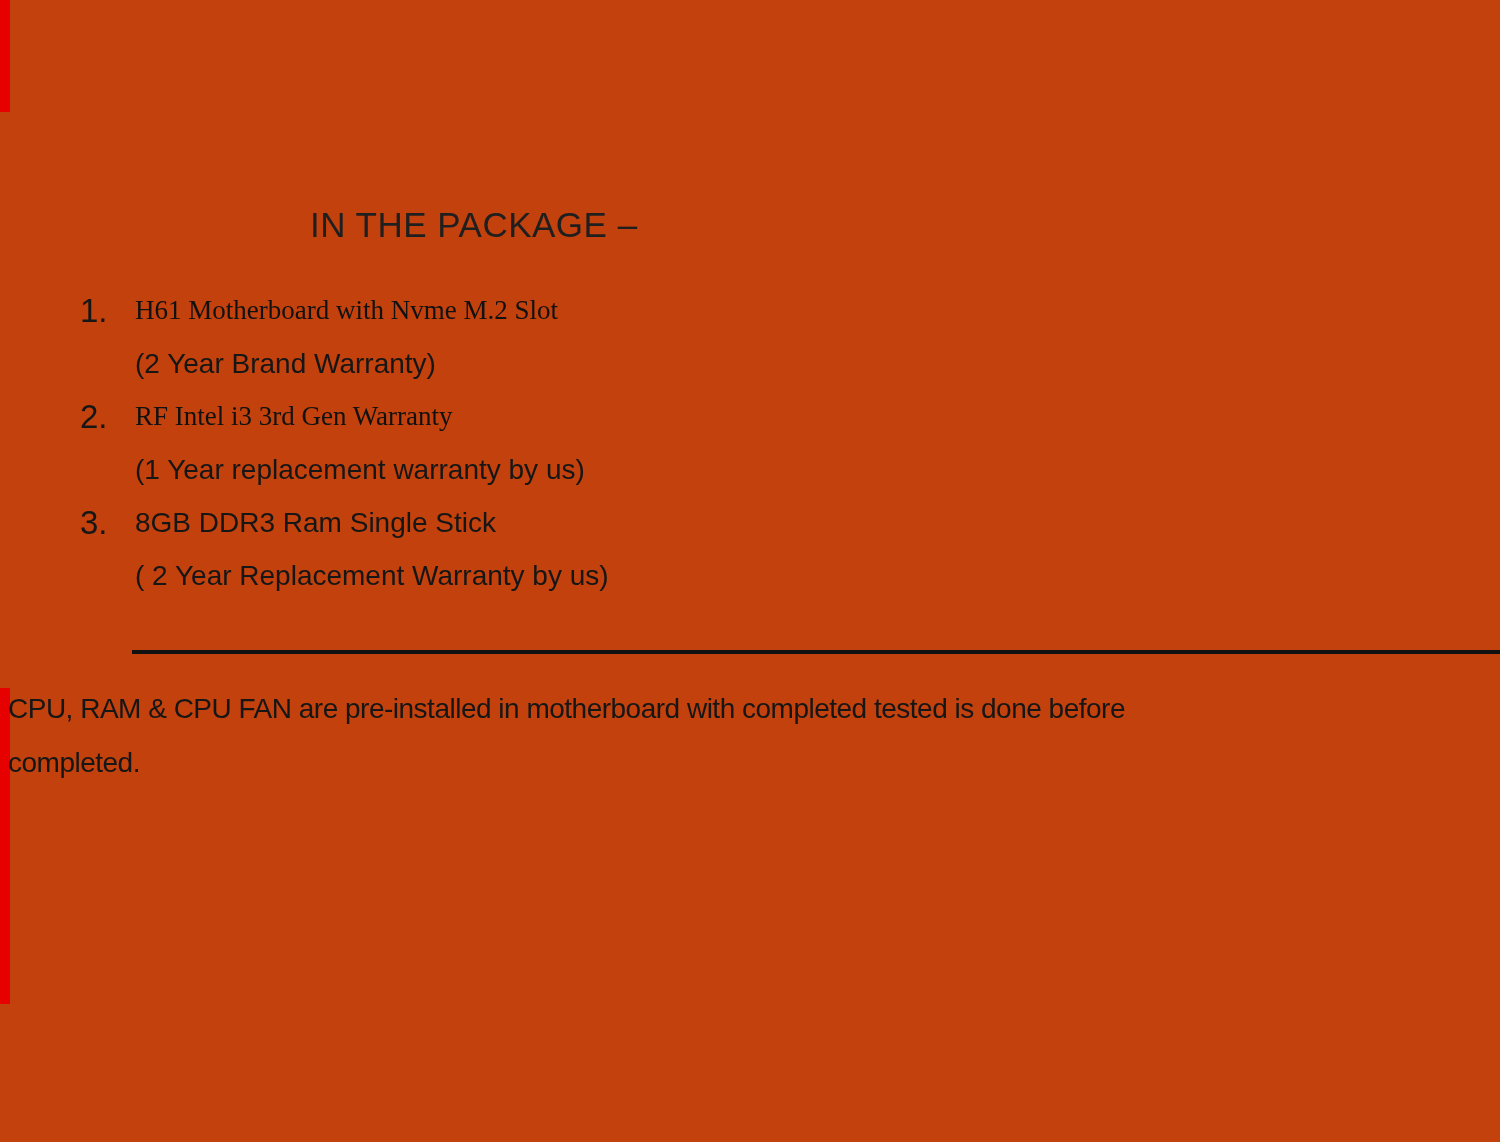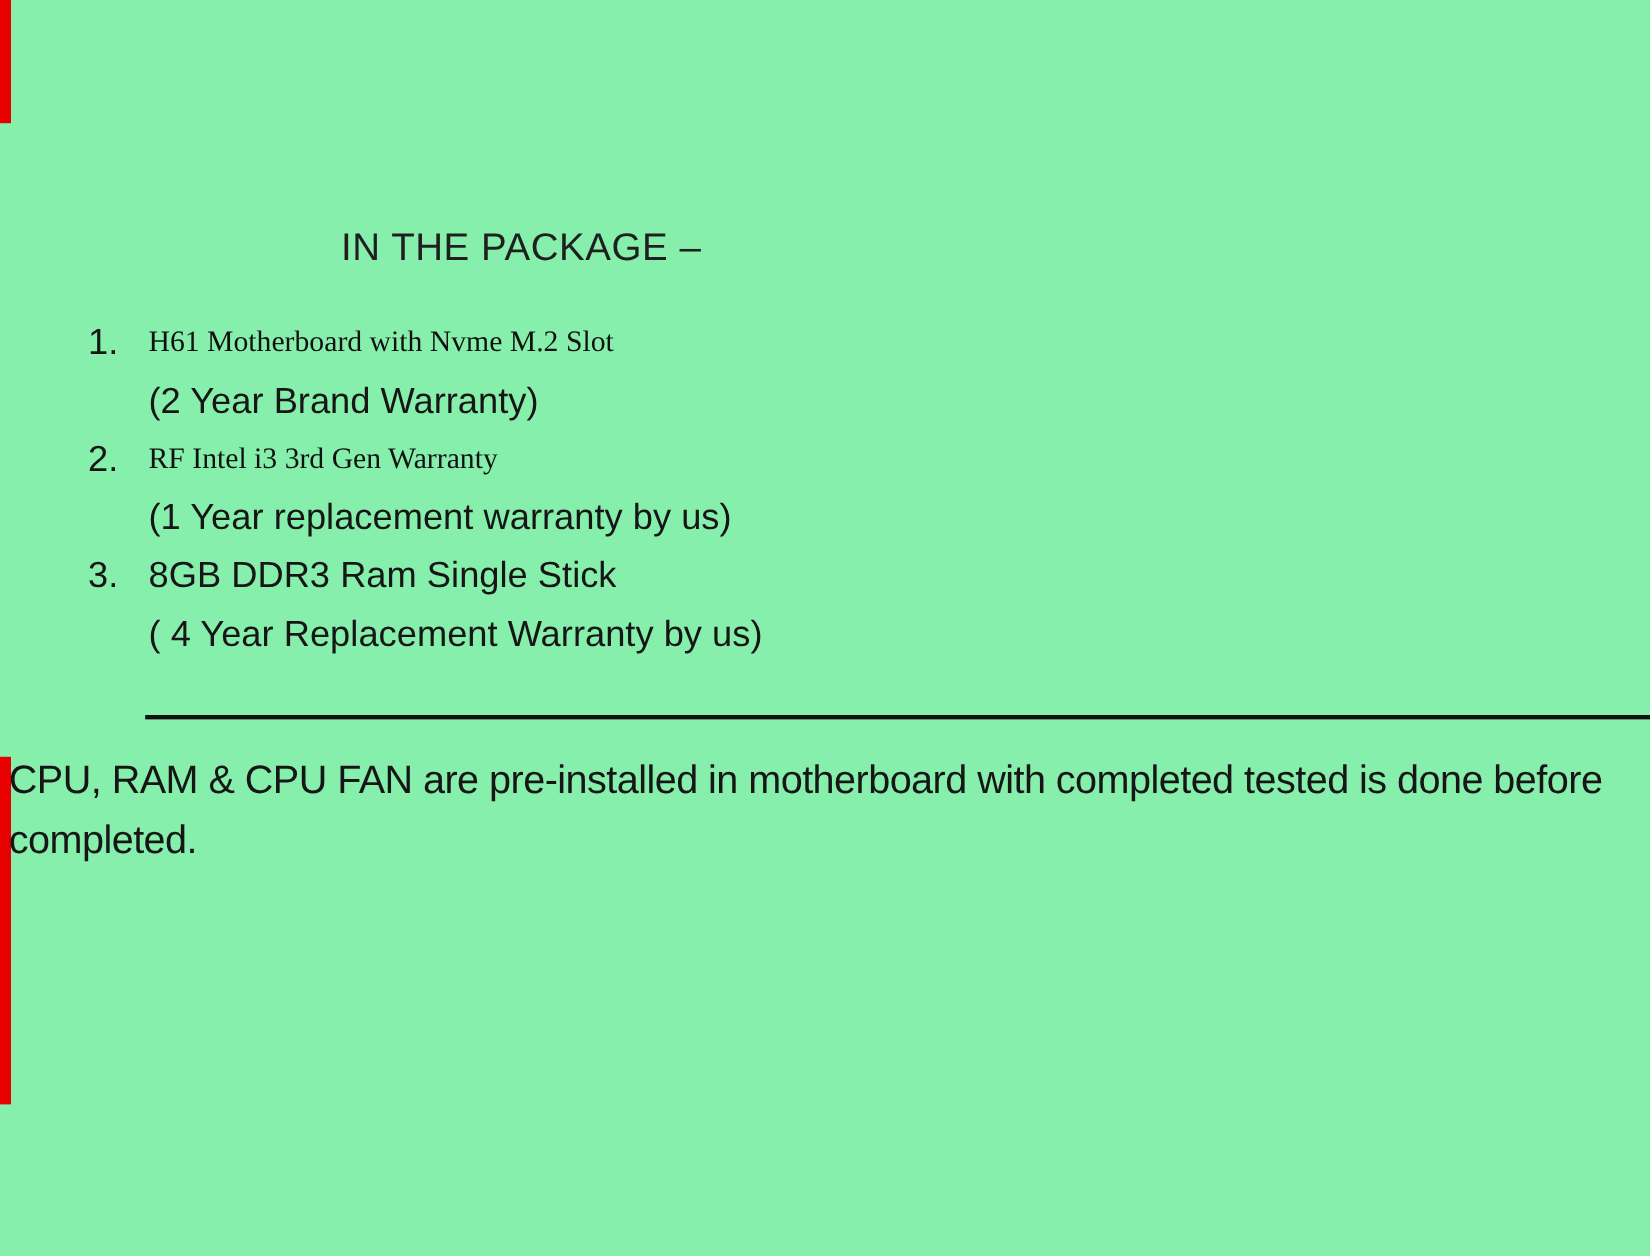--- a/index.html
+++ b/index.html
@@ -1,20 +1,20 @@
 <!DOCTYPE html>
 <html><head>
 <meta charset="utf-8">
 <style>
   html, body { margin: 0; padding: 0; background: #ffffff; }
   .canvas {
     position: relative;
     width: 1500px;
     height: 1142px;
-    background: #86efac;
+    background: #c2410c;
     overflow: hidden;
     font-family: "Liberation Sans", sans-serif;
     color: #1a1a1a;
   }
   .edge-mark {
     position: absolute;
     left: 0;
     width: 10px;
     background: #e60000;
   }
@@ -46,37 +46,37 @@
   .num {
     font-size: 33px;
     color: #161616;
   }
   .item-serif {
     font-family: "Liberation Serif", serif;
     font-size: 27px;
     color: #111111;
   }
   .item-sans {
-    font-size: 33px;
+    font-size: 28px;
     color: #161616;
   }
 
   .divider {
     position: absolute;
     left: 132px;
     top: 650px;
     width: 1368px;
     height: 4px;
     background: #111111;
   }
 
   .para {
     position: absolute;
     left: 8px;
-    font-size: 36px;
+    font-size: 28px;
     letter-spacing: -0.5px;
     color: #161616;
   }
   .para .pline {
     line-height: 54px;
     white-space: nowrap;
   }
   .para-1 { top: 682px; }
   .para-2 { top: 816px; }
 </style>
@@ -100,21 +100,21 @@
     <div class="cell num">2.</div>
     <div class="cell item-serif">RF Intel i3 3rd Gen Warranty</div>
 
     <div class="cell num"></div>
     <div class="cell item-sans">(1 Year replacement warranty by us)</div>
 
     <div class="cell num">3.</div>
     <div class="cell item-sans">8GB DDR3 Ram Single Stick</div>
 
     <div class="cell num"></div>
-    <div class="cell item-sans">( 4 Year Replacement Warranty by us)</div>
+    <div class="cell item-sans">( 2 Year Replacement Warranty by us)</div>
   </div>
 
   <div class="divider"></div>
 
   <div class="para para-1">
     <div class="pline">CPU, RAM &amp; CPU FAN are pre-installed in motherboard with completed tested is done before</div>
     <div class="pline">completed.</div>
   </div>
 
 

